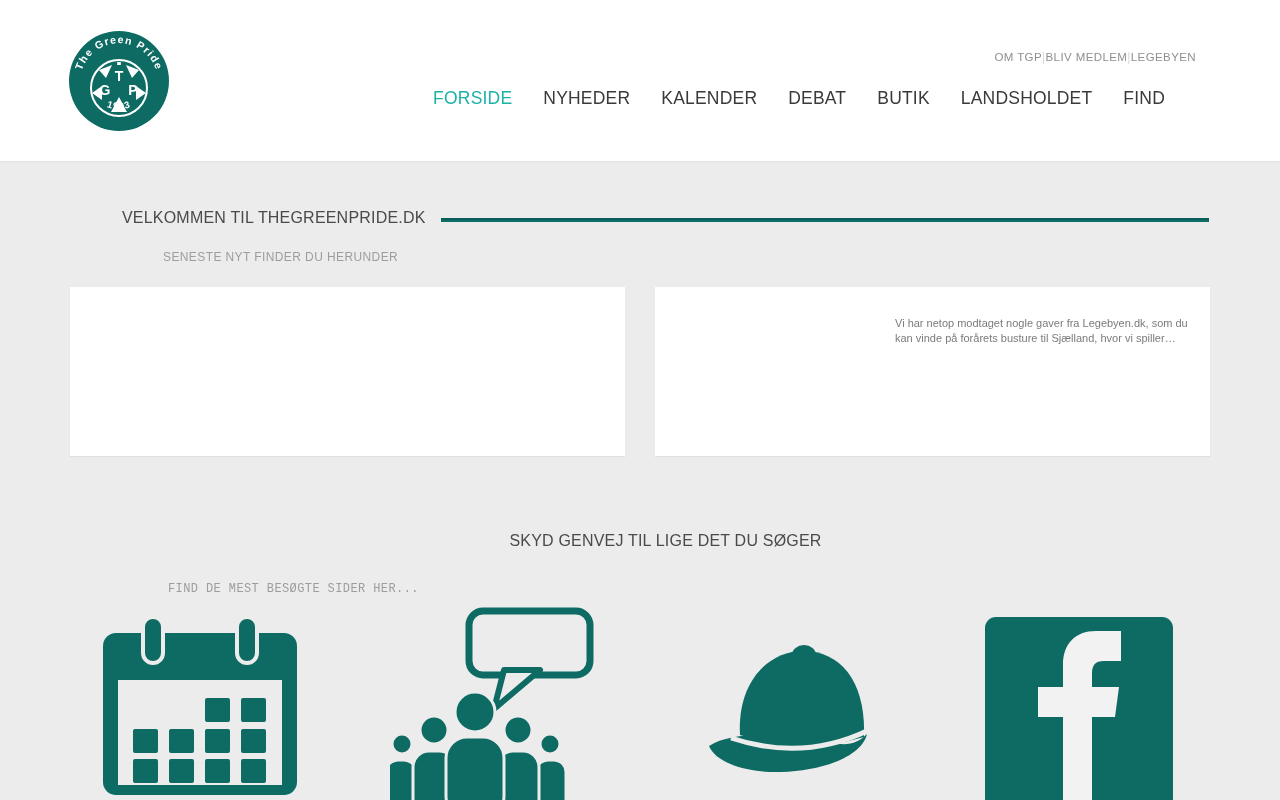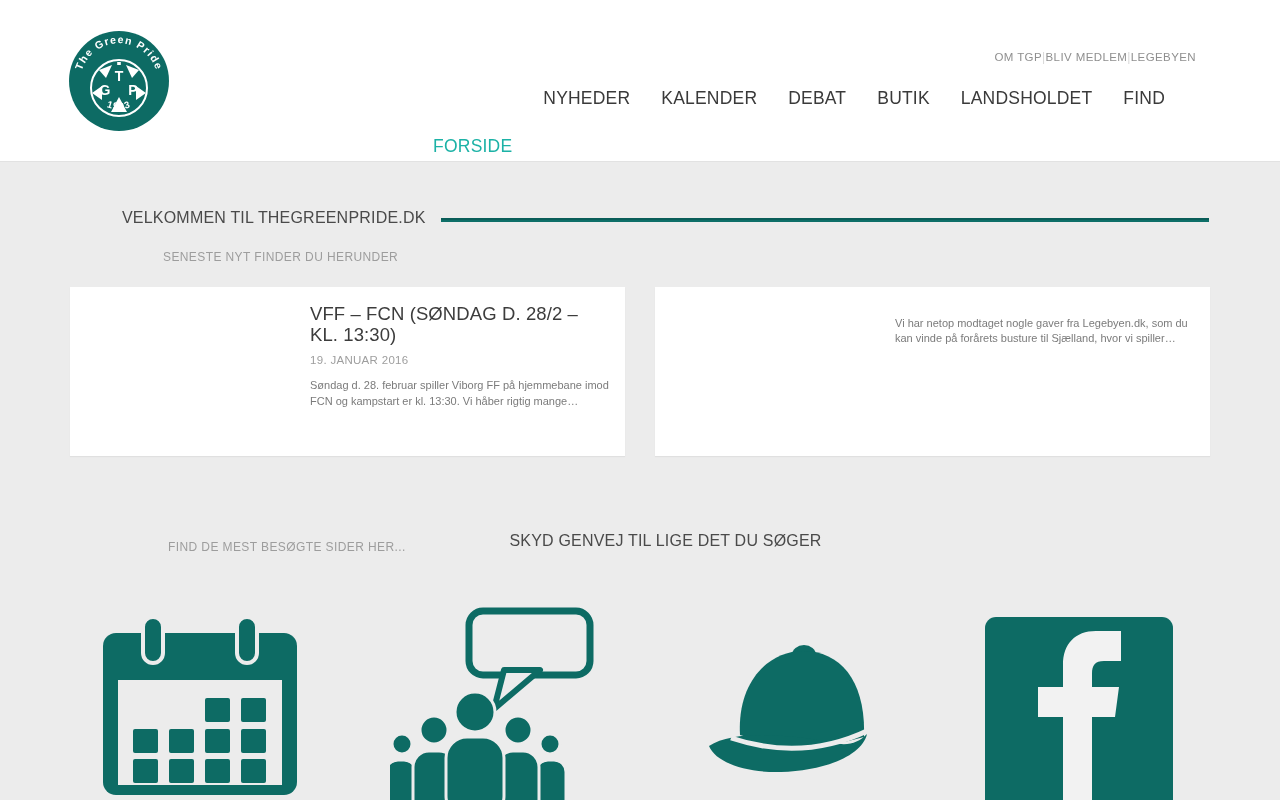--- a/index.html
+++ b/index.html
@@ -13,30 +13,30 @@
   .logo svg { display:block; width:100%; height:100%; }
 
   .utility-nav { position:absolute; top:50px; right:84px; display:flex; align-items:center; 
                  font-size:11.5px; letter-spacing:.4px; color:#8f8f8f; }
   .utility-nav a { color:#8f8f8f; text-decoration:none; }
   .utility-nav .sep { color:#d8d8d8; font-size:12px; }
 
   .main-nav { position:absolute; top:88px; right:115px; display:flex; gap:31px;
               font-size:17.5px; letter-spacing:.2px; color:#3a3a3a; }
   .main-nav a { color:#3a3a3a; text-decoration:none; }
-  .main-nav a.active { color:#1cb2a6;margin-top:48px; }
+  .main-nav a.active { color:#1cb2a6; }
 
   
   .sec-head { position:absolute; left:122px; width:1087px; display:flex; align-items:center; }
   .sec-head h2 { font-size:16px; font-weight:500; color:#4a4a4a; letter-spacing:.2px; white-space:nowrap; }
   .dline { flex:1; margin-left:15px; height:3px; margin-top:3px;
            border-top:2px solid #0a5d58; border-bottom:2px solid #0e6f68; background:#f8f8f8; }
   .sec-sub { position:absolute; font-size:12px; letter-spacing:.4px; color:#9d9d9d; }
   #sec1 { top:209px; } #sub1 { left:163px; top:250px; }
-  #sec2 { top:532px;flex-direction:column; } #sub2 { left:168px; top:540px; }
+  #sec2 { top:532px;flex-direction:column; } #sub2 { left:168px; top:582px;font-family:Liberation Mono, monospace; }
 
   
   .cards { position:absolute; left:70px; top:287px; width:1140px; display:flex; gap:30px; }
   .card { width:555px; height:169px; background:#ffffff; display:flex; box-shadow:0 1px 1px rgba(0,0,0,.05); }
   .card-media { flex:none; width:225px; background:#ffffff; }
   .card-body { flex:1; padding:17px 20px 12px 15px; }
   .card-title { font-size:18.5px; font-weight:400; color:#3c3c3c; line-height:1.12; letter-spacing:.1px; }
   .card-date { font-size:11.5px; letter-spacing:.3px; color:#9e9e9e; margin-top:9px; }
   .card-date:empty { display:none; }
   .card-excerpt { font-size:11px; color:#7b7b7b; line-height:1.38; margin-top:12px; width:300px; }
@@ -104,25 +104,20 @@
   <div class="sec-head" id="sec1">
     <h2>VELKOMMEN TIL THEGREENPRIDE.DK</h2>
     <div class="dline"></div>
   </div>
   <div class="sec-sub" id="sub1">SENESTE NYT FINDER DU HERUNDER</div>
 
   <div class="cards">
 
     <article class="card">
       <div class="card-media"></div>
-      <div class="card-body">
-        <h3 class="card-title">VFF – FCN (SØNDAG D. 28/2 – KL. 13:30)</h3>
-        <div class="card-date">19. JANUAR 2016</div>
-        <p class="card-excerpt">Søndag d. 28. februar spiller Viborg FF på hjemmebane imod FCN og kampstart er kl. 13:30. Vi håber rigtig mange…</p>
-      </div>
     </article>
 
     <article class="card">
       <div class="card-media"></div>
       <div class="card-body">
 
         <p class="card-excerpt">Vi har netop modtaget nogle gaver fra Legebyen.dk, som du kan vinde på forårets busture til Sjælland, hvor vi spiller…</p>
       </div>
     </article>
   </div>

